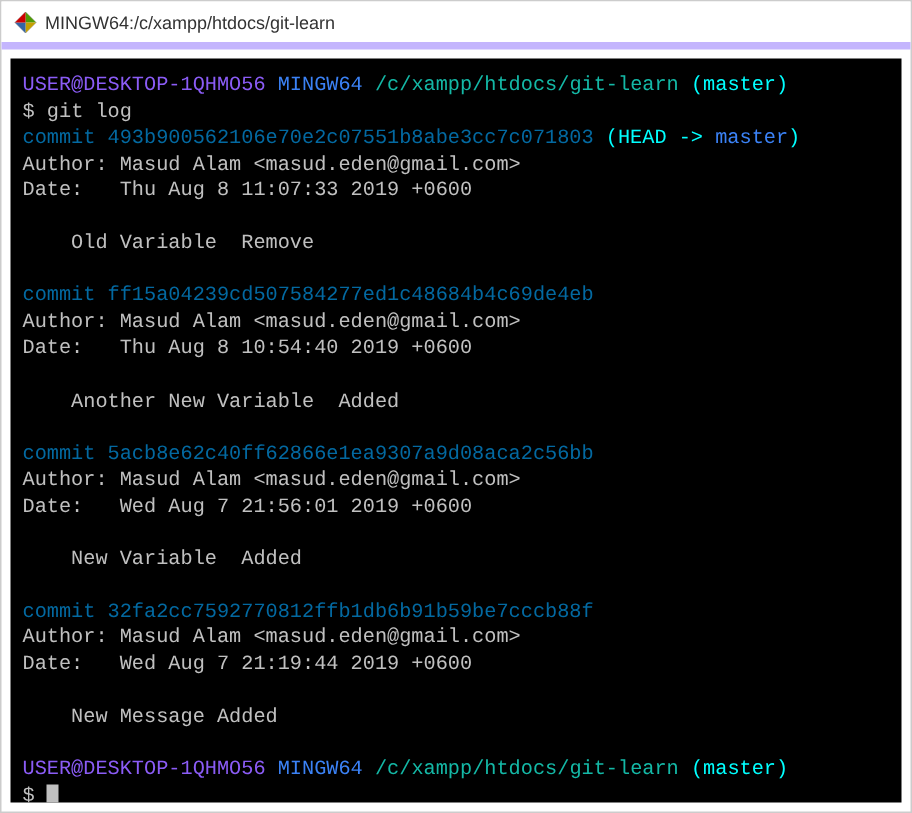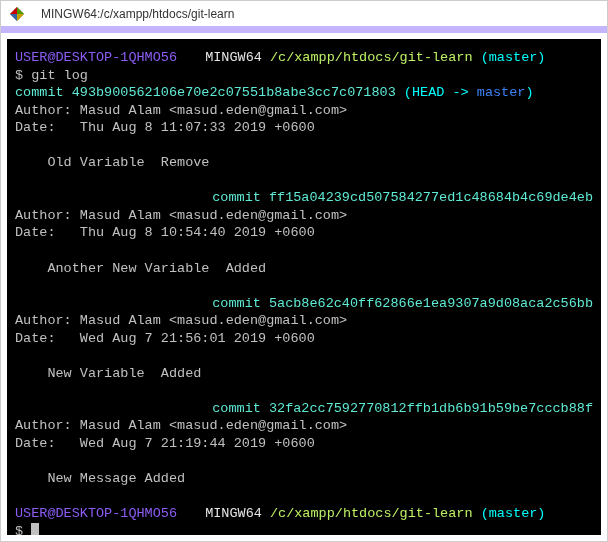--- a/index.html
+++ b/index.html
@@ -14,25 +14,25 @@
       width: 100%;
       height: 100%;
       background: #fff;
       border: 1px solid #ccc;
       display: flex;
       flex-direction: column;
     }
     .titlebar {
       height: 32px;
       background: #fff;
-      border-bottom: 7px solid #c4b5fd;
+      border-bottom: 5px solid #c4b5fd;
       display: flex;
       align-items: center;
       padding: 0 8px;
-      gap: 16px;
+      gap: 5px;
     }
     .app-icon {
       width: 16px;
       height: 16px;
       display: inline-flex;
       align-items: center;
       justify-content: center;
     }
     .title-text {
       font-family: "Segoe UI", Tahoma, sans-serif;
@@ -45,24 +45,24 @@
       margin: 6px;
       padding: 10px 8px;
       font-size: 13.5px;
       line-height: 1.3;
       color: #c0c0c0;
       overflow: hidden;
       white-space: pre-wrap;
       word-break: break-all;
     }
     .user { color: #8b5cf6; }
-    .host { color: #e5e5e5; margin-left: 20px; }
-    .path { color: #bef264; }
+    .host { color: #3b82f6; }
+    .path { color: #14b8a6; }
     .branch { color: #00ffff; margin-top: 40px; }
-    .commit { color: #5eead4; text-align: right; }
+    .commit { color: #0369a1; }
     .head { color: #00ffff; }
     .mst { color: #3b82f6; }
     .line { display: block; }
     .cursor {
       display: inline-block;
       width: 8px;
       height: 16px;
       background: #c0c0c0;
       vertical-align: text-bottom;
     }

